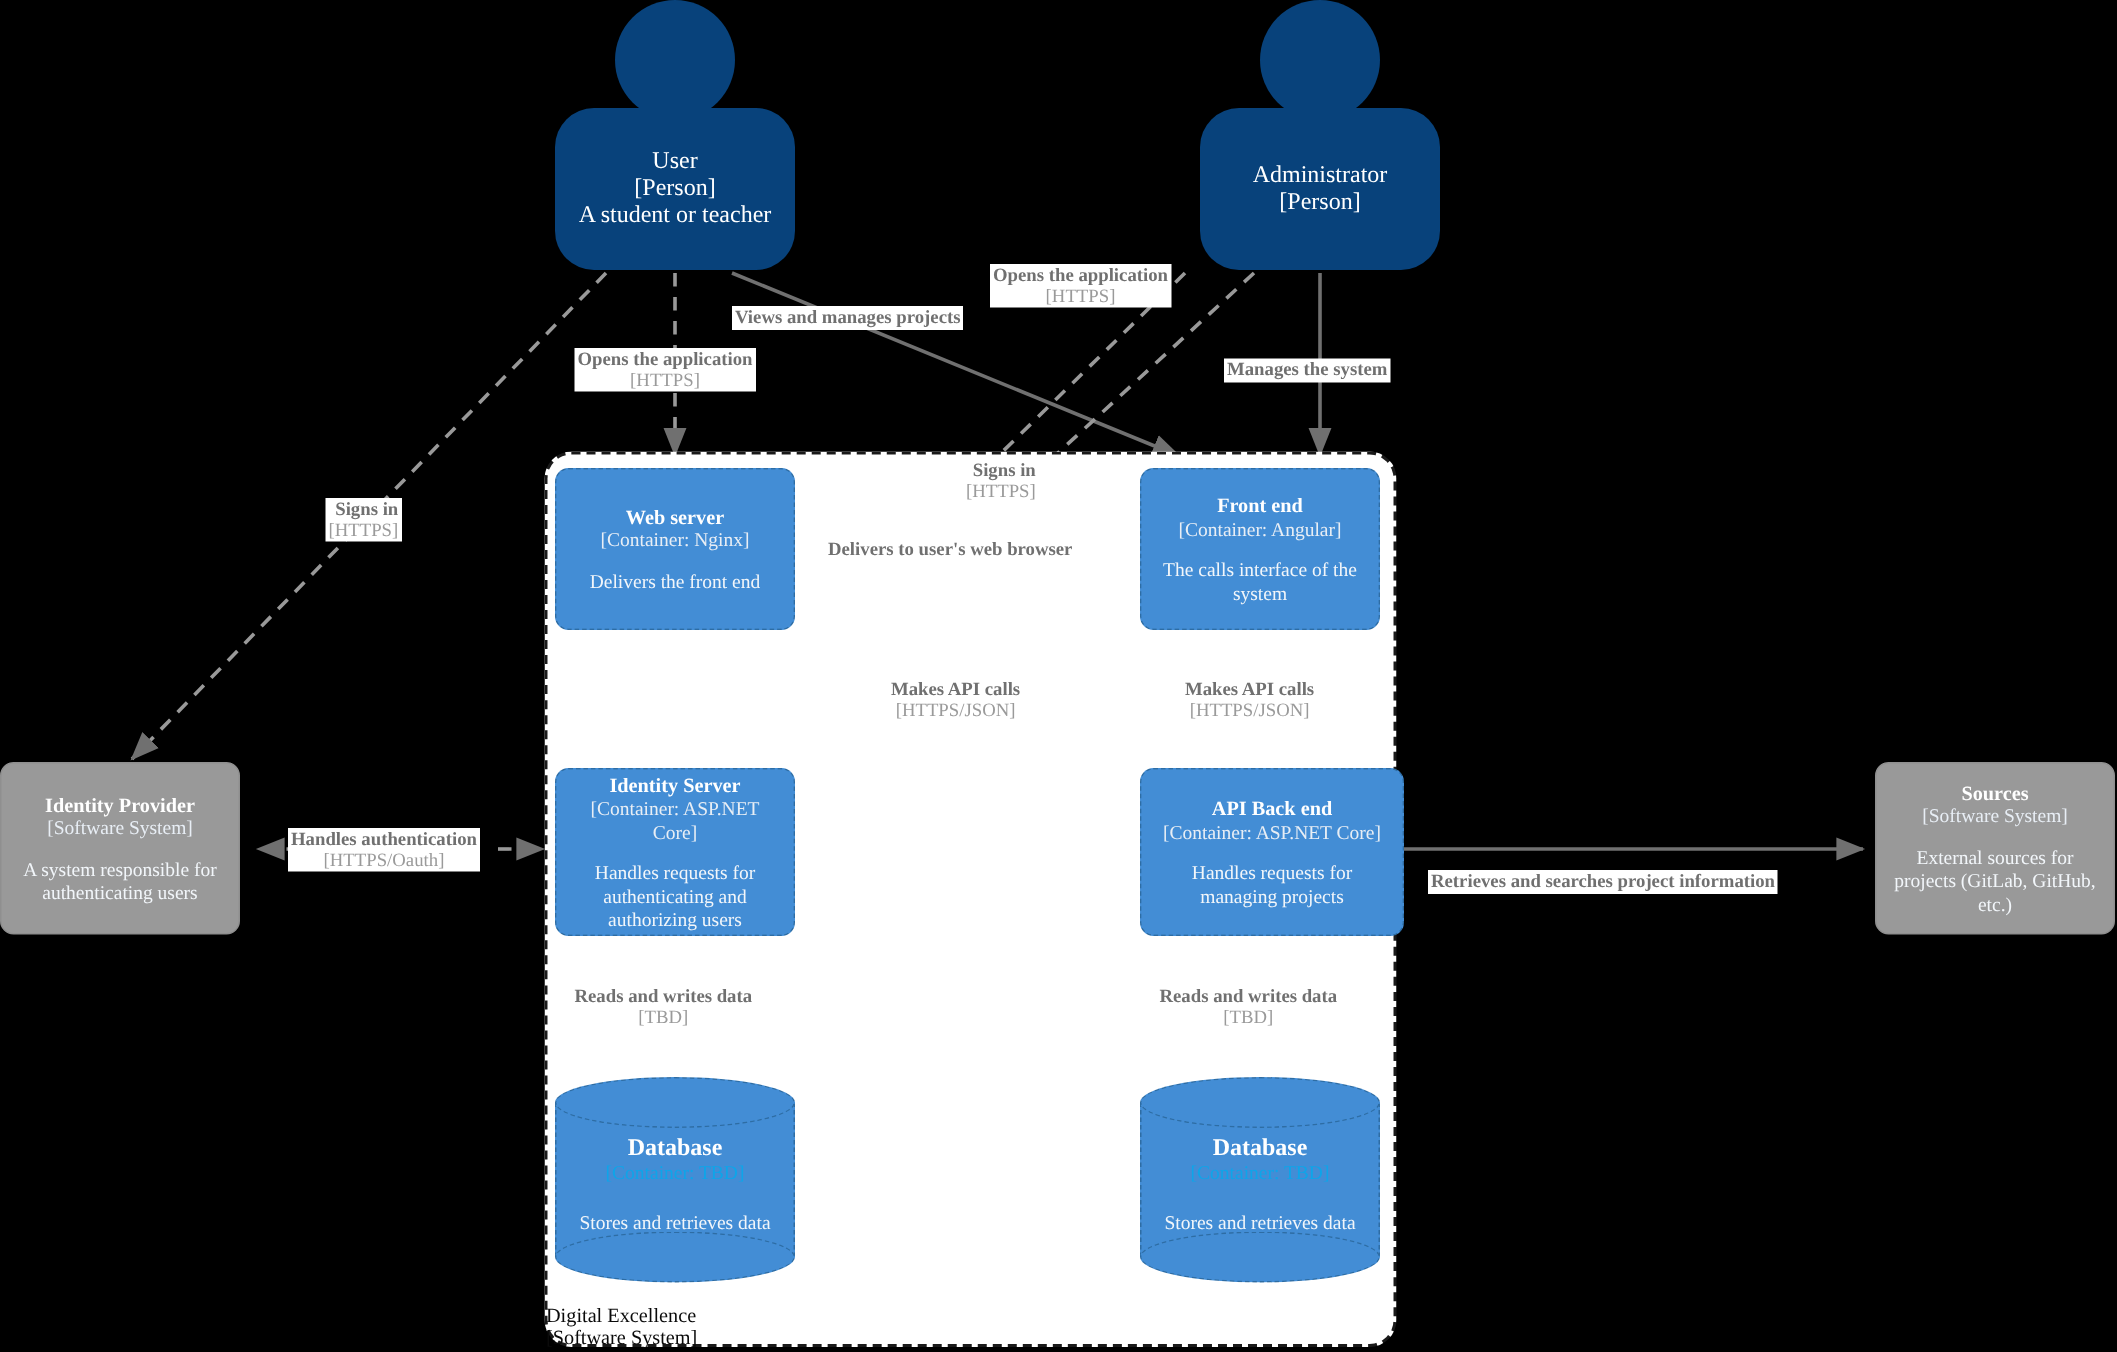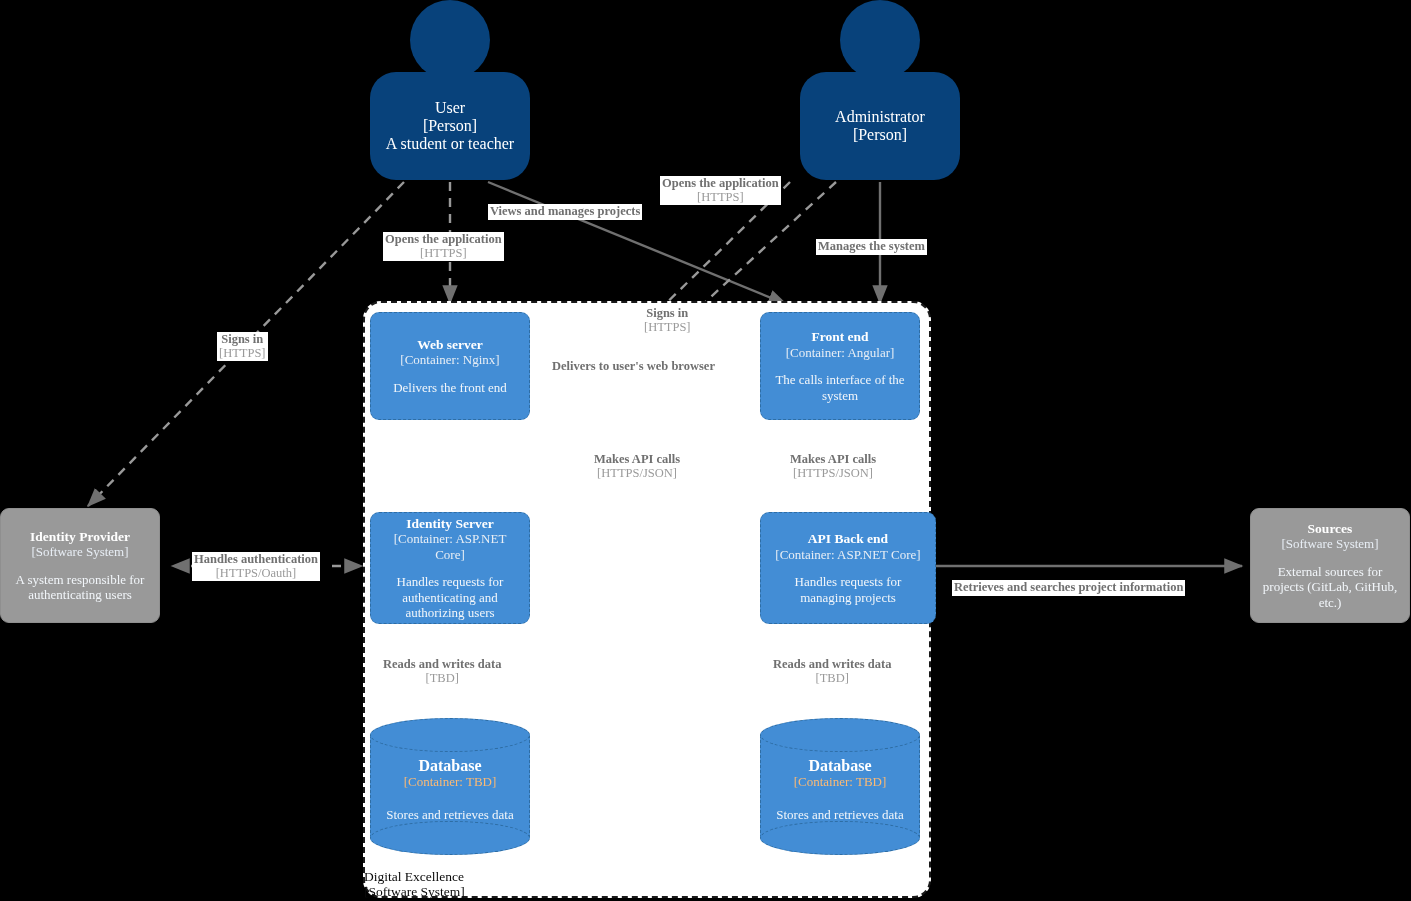--- a/index.html
+++ b/index.html
@@ -155,38 +155,39 @@
   }
   .db .db-text {
     position: absolute;
     left: 0; top: 40px;
     width: 160px;
     text-align: center;
     color: #ffffff;
     z-index: 3;
   }
   .db .db-text .n-name { font-weight: bold; font-size: 16px; line-height: 15.5px; }
-  .db .db-text .n-tech { font-size: 13px; line-height: 15.5px; color: #fdba74; }
+  .db .db-text .n-tech { font-size: 13px; line-height: 15.5px; color: #0ea5e9; }
   .db .db-text .n-desc { font-size: 13px; line-height: 15.5px; margin-top: 18px; color: #f2f6fa; }
 
   
   .edge-label {
     position: absolute;
     background: #ffffff;
     text-align: center;
     line-height: 13.5px;
     padding: 1px 2px;
     box-sizing: border-box;
     white-space: nowrap;
   }
   .edge-label .el-main {
     display: block;
     font-weight: bold;
     font-size: 12.5px;
     color: #707070;
+    text-align: right;
   }
   .edge-label .el-tech {
     display: block;
     font-size: 12.5px;
     color: #9a9a9a;
   }
 </style>
 </head>
 <body>
 

